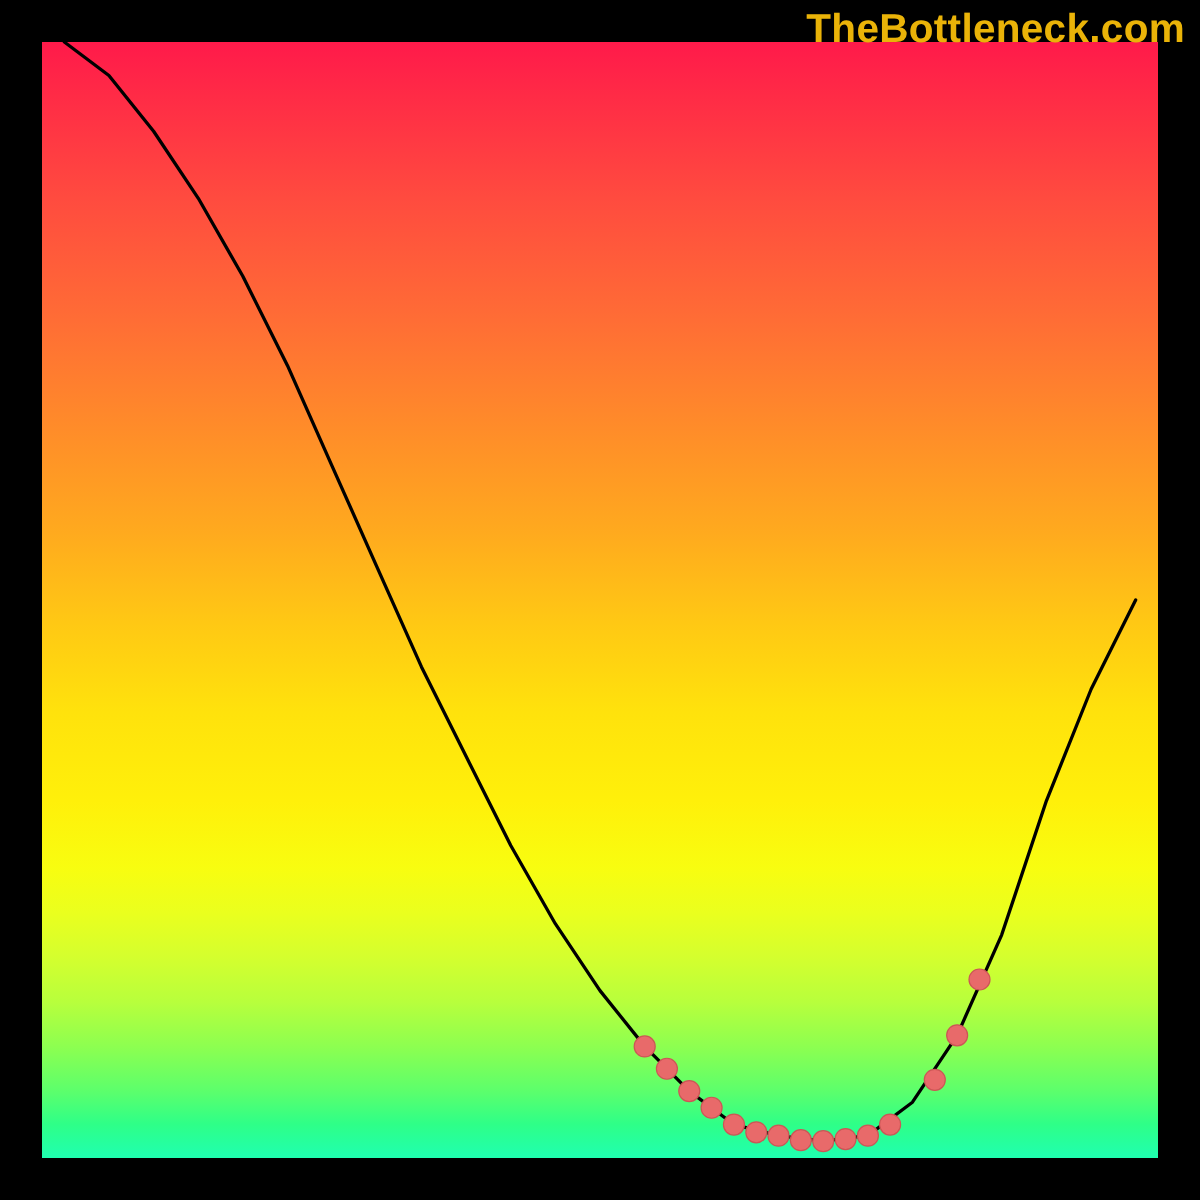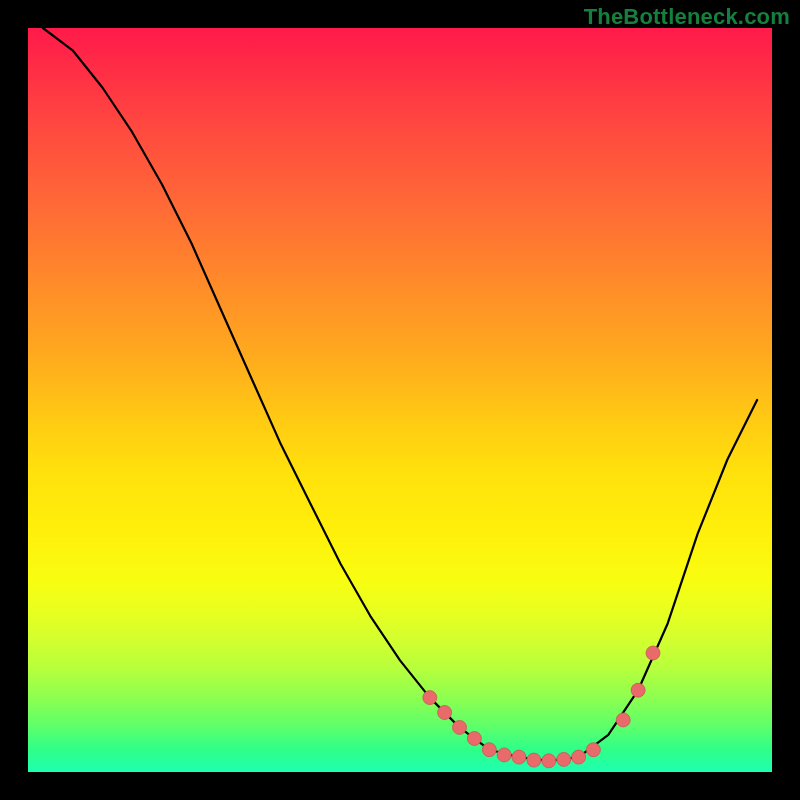--- a/index.html
+++ b/index.html
@@ -42,22 +42,22 @@
       #8dff50 90%,
       #5cff6c 94%,
       #2eff88 97%,
       #1fffb0 100%
     );
   }
   .watermark {
     position: absolute;
     top: 4px;
     right: 10px;
-    color: #15803d;
-    font-size: 22px;
+    color: #eab308;
+    font-size: 27px;
     font-weight: 600;
     letter-spacing: 0.2px;
     user-select: none;
   }
   svg.curve {
     position: absolute;
     left: 28px;
     top: 28px;
     width: 744px;
     height: 744px;

